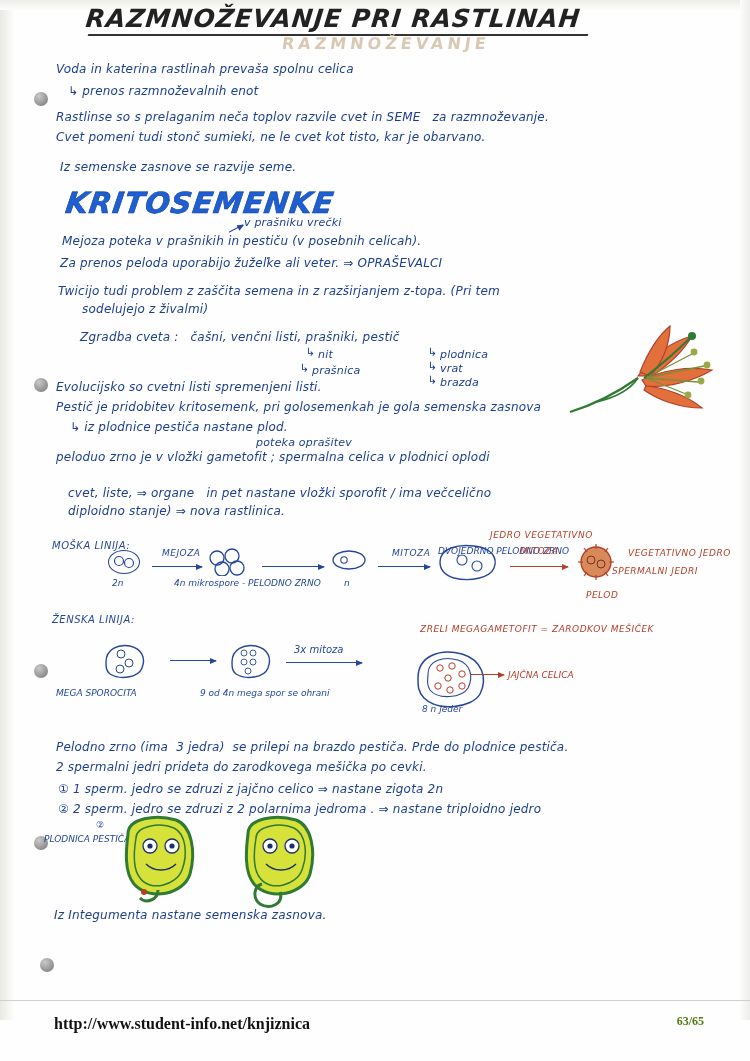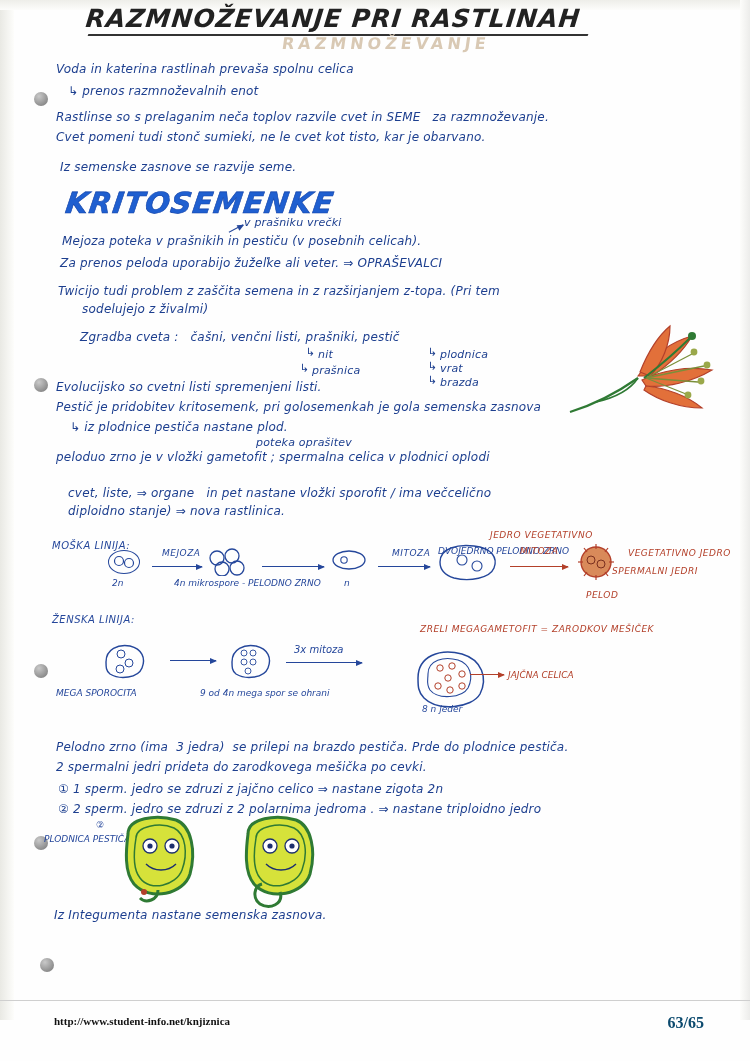--- a/index.html
+++ b/index.html
@@ -72,22 +72,22 @@
   
   .arrow{position:absolute;height:0;border-top:1.3px solid #25479b;}
   .arrow:after{content:"";position:absolute;right:-1px;top:-3.5px;border-left:7px solid #25479b;border-top:3.5px solid transparent;border-bottom:3.5px solid transparent;}
   .arrow.red{border-top-color:#b3402a;}
   .arrow.red:after{border-left-color:#b3402a;}
 
   .red{color:#b3402a;}
 
   
   .footer-rule{position:absolute;left:0;top:1000px;width:750px;height:1px;background:#cfcfcf;}
-  .footer-url{position:absolute;left:54px;top:1015px;font-size:11px;font-weight:bold;color:#111;font-family:"Liberation Serif", serif;}
-  .footer-page{position:absolute;right:46px;top:1014px;font-size:16px;font-weight:bold;color:#0c4a6e;font-family:"Liberation Serif", serif;}
+  .footer-url{position:absolute;left:54px;top:1015px;font-size:16px;font-weight:bold;color:#111;font-family:"Liberation Serif", serif;}
+  .footer-page{position:absolute;right:46px;top:1014px;font-size:12px;font-weight:bold;color:#4d7c0f;font-family:"Liberation Serif", serif;}
 
   
   .flower{position:absolute;left:566px;top:320px;width:170px;height:90px;}
 
   
   .cell{
     position:absolute;border:1.6px solid #25479b;border-radius:50%;
   }
 
   .lbl{position:absolute;font-style:italic;font-size:9px;color:#25479b;white-space:pre;}

